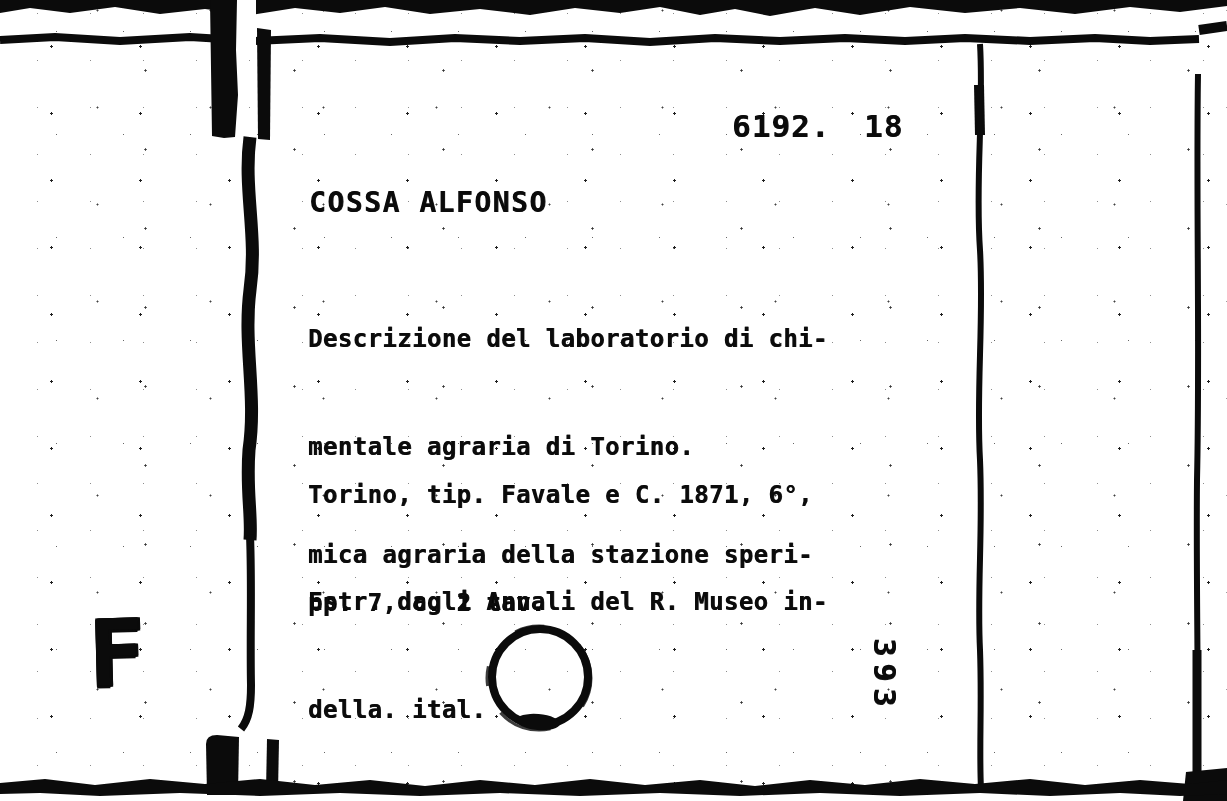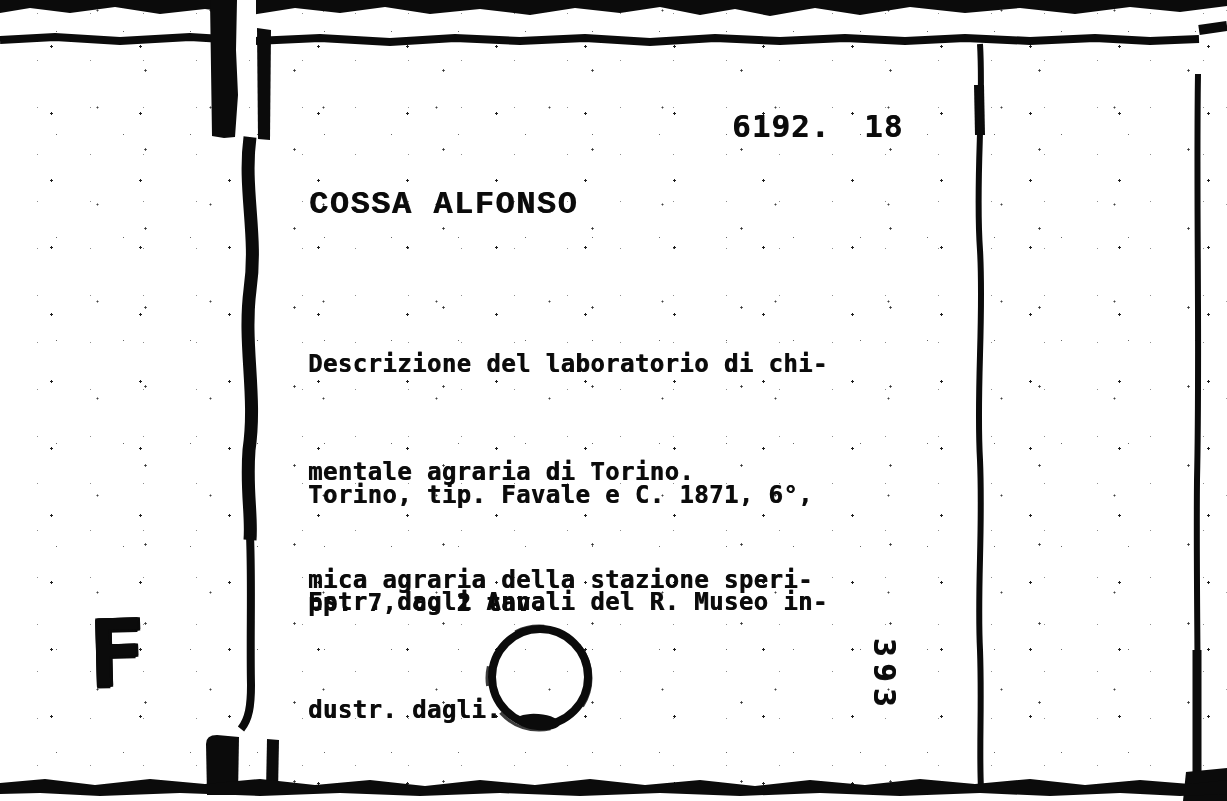--- a/index.html
+++ b/index.html
@@ -23,23 +23,23 @@
   }
   .artwork { position:absolute; inset:0; width:1227px; height:801px; color:var(--ink,#0b0b0b); }
   .tw {
     position:absolute;
     font-weight:bold;
     color:var(--ink,#0b0b0b);
     white-space:pre;
     text-shadow: 0.6px 0.4px 0 rgba(0,0,0,0.85);
   }
   .call   { left:688px; top:108px; font-size:31px; letter-spacing:1px; word-spacing:14px;margin-left:44px; }
-  .author { left:309px; top:186px; font-size:32px; letter-spacing:1.5px;font-family:Liberation Mono, monospace; }
+  .author { left:309px; top:186px; font-size:28px; letter-spacing:1.5px; }
   .block  { font-size:24px; line-height:36px; letter-spacing:0.4px; }
-  .title-block   { left:308px; top:274px; }
+  .title-block   { left:308px; top:249px; }
   .imprint-block { left:308px; top:405px; }
   .note-block    { left:308px; top:512px; }
   .stamp-f {
     left:88px; top:608px;
     font-size:92px; line-height:92px;
     transform:rotate(-1.5deg);
     text-shadow: 1.5px 0 0 var(--ink,#0b0b0b), 3px 0 0 var(--ink,#0b0b0b),
                  0 1.5px 0 var(--ink,#0b0b0b), 1.5px 1.5px 0 var(--ink,#0b0b0b),
                  3px 1.5px 0 var(--ink,#0b0b0b), 0 3px 0 var(--ink,#0b0b0b);
   }
@@ -102,21 +102,21 @@
     <div>mica agraria della stazione speri-</div>
   </div>
 
   <div class="tw block imprint-block">
     <div>Torino, tip. Favale e C. 1871, 6°,</div>
     <div>pp. 7, c. 2 tav.</div>
   </div>
 
   <div class="tw block note-block">
     <div>Estr. dagli Annali del R. Museo in-</div>
-    <div>dustr. dagli.</div>
+    <div>della. ital.</div>
   </div>
 
   <div class="tw stamp-f">F</div>
 
   <div class="side-number-box">
     <span>393</span>
   </div>
 
 </div>
 

